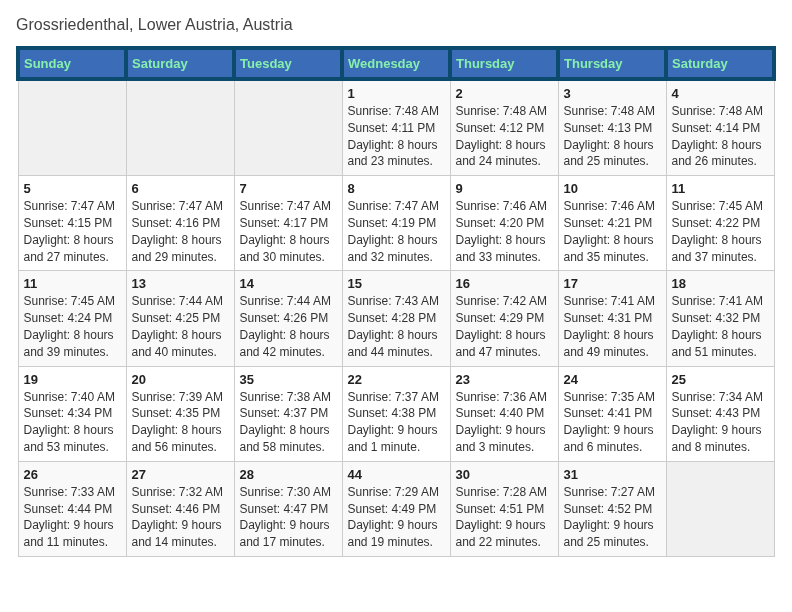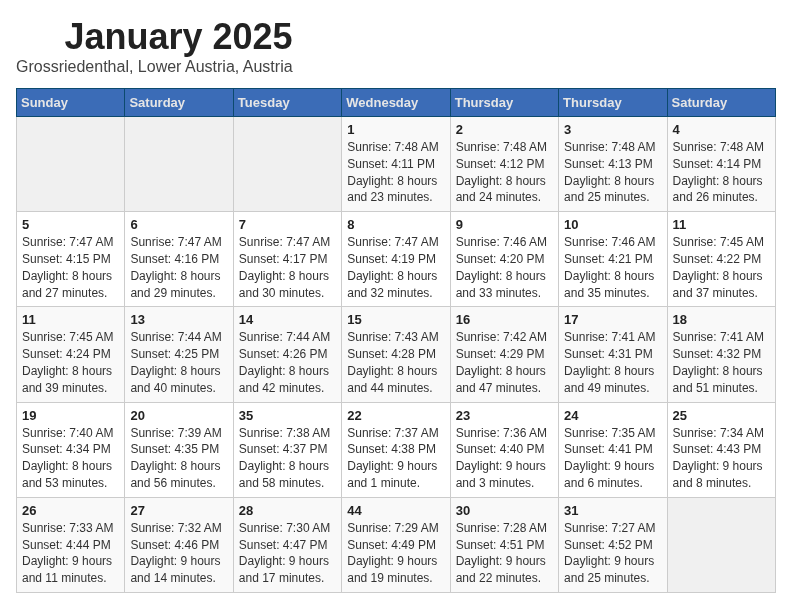--- a/index.html
+++ b/index.html
@@ -50,26 +50,26 @@
       font-size: 16px;
       color: #444;
     }
     .calendar {
       width: 100%;
       border-collapse: collapse;
       border: 1px solid #ccc;
     }
     .calendar th {
       background-color: #3b6cb7;
-      color: #e5e5e5;
+      color: #86efac;
       font-size: 13px;
       font-weight: bold;
       padding: 6px 4px;
       text-align: left;
-      border: 1px solid #0c4a6e;
+      border: 4px solid #0c4a6e;
     }
     .calendar td {
       vertical-align: top;
       padding: 5px 5px;
       border: 1px solid #ccc;
       font-size: 11px;
       color: #333;
       width: calc(100% / 7);
       background: #fff;
     }
@@ -92,21 +92,20 @@
     }
     .empty-cell {
       background: #f0f0f0 !important;
     }
   </style>
 </head>
 <body>
 
 <div class="header">
   <div class="title-block">
-    <div class="month-title">January 2025</div>
     <div class="location-title">Grossriedenthal, Lower Austria, Austria</div>
   </div>
 </div>
 
 <table class="calendar">
   <thead>
     <tr>
     <th>Sunday</th>
         <th>Saturday</th>
         <th>Tuesday</th>

